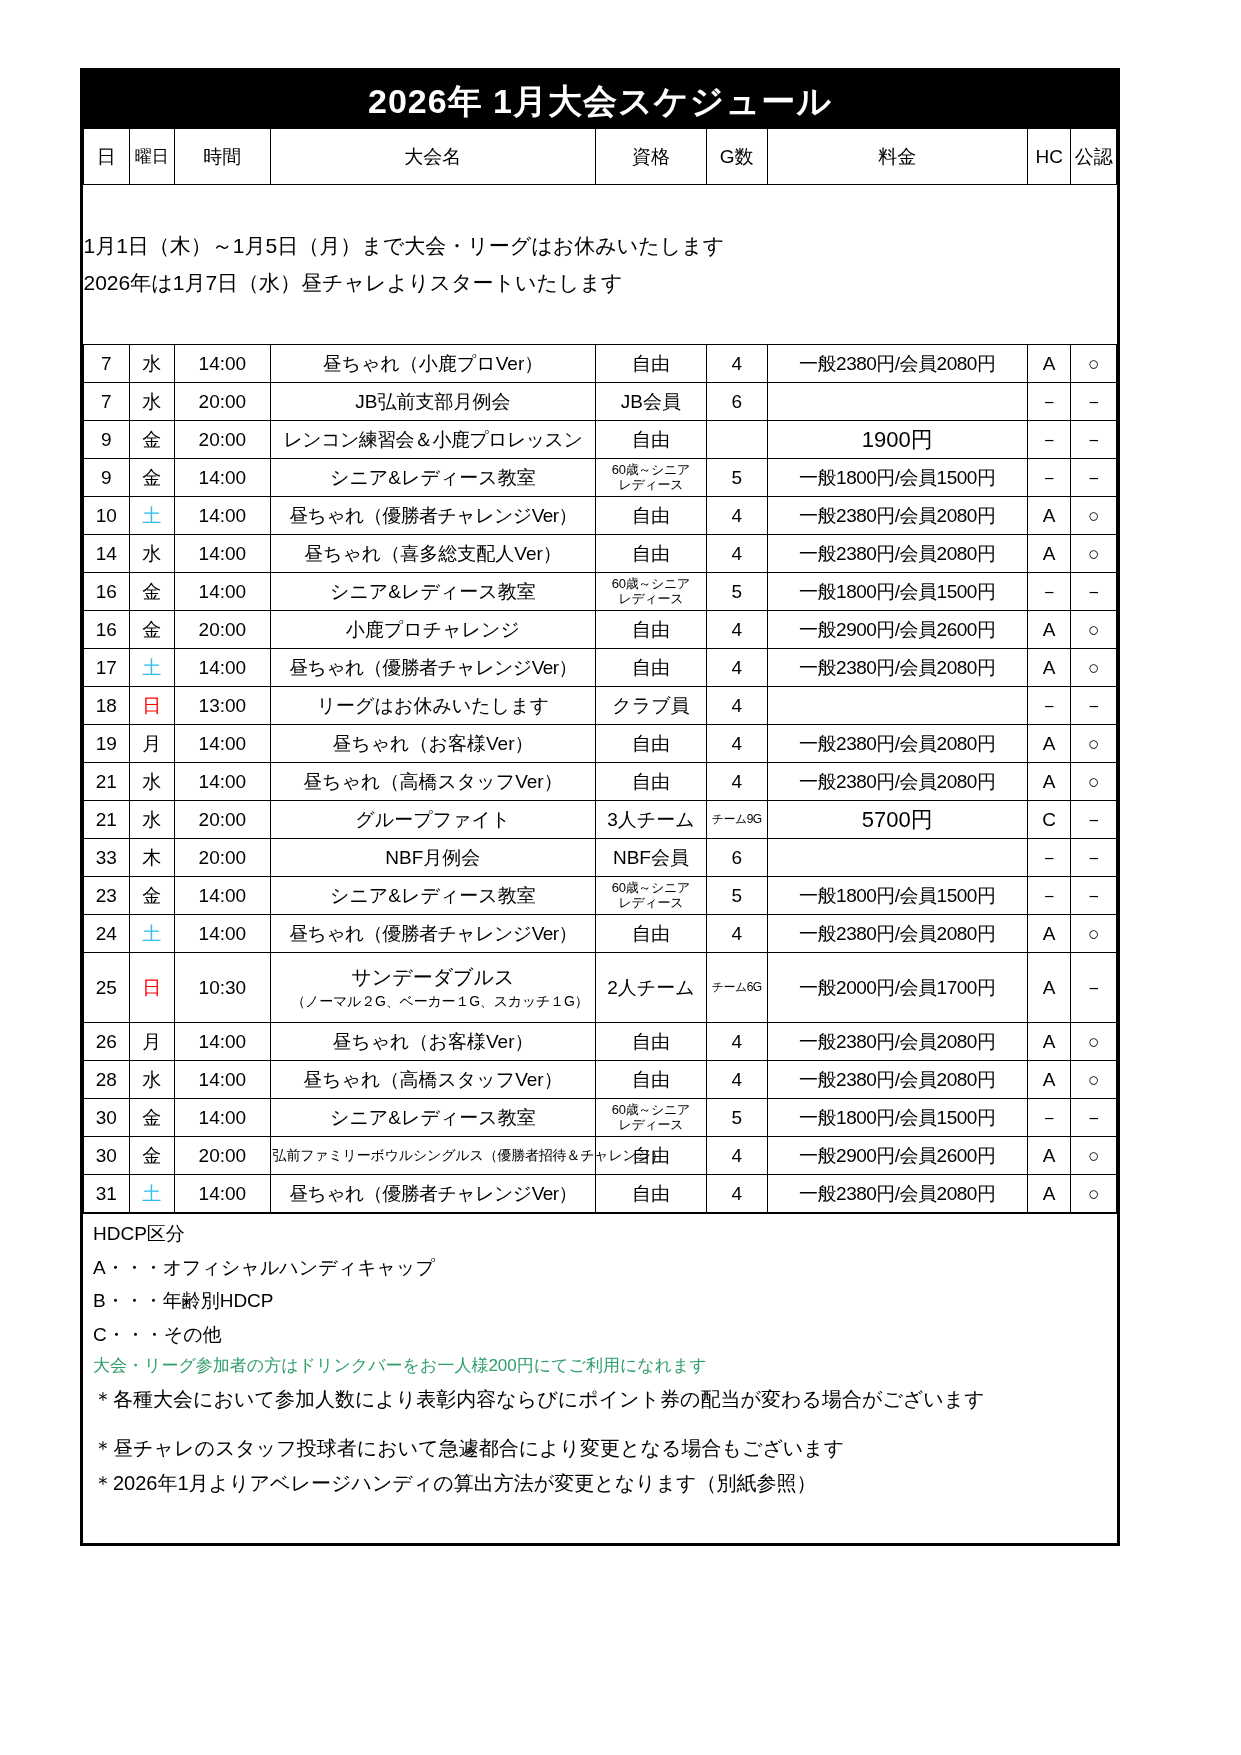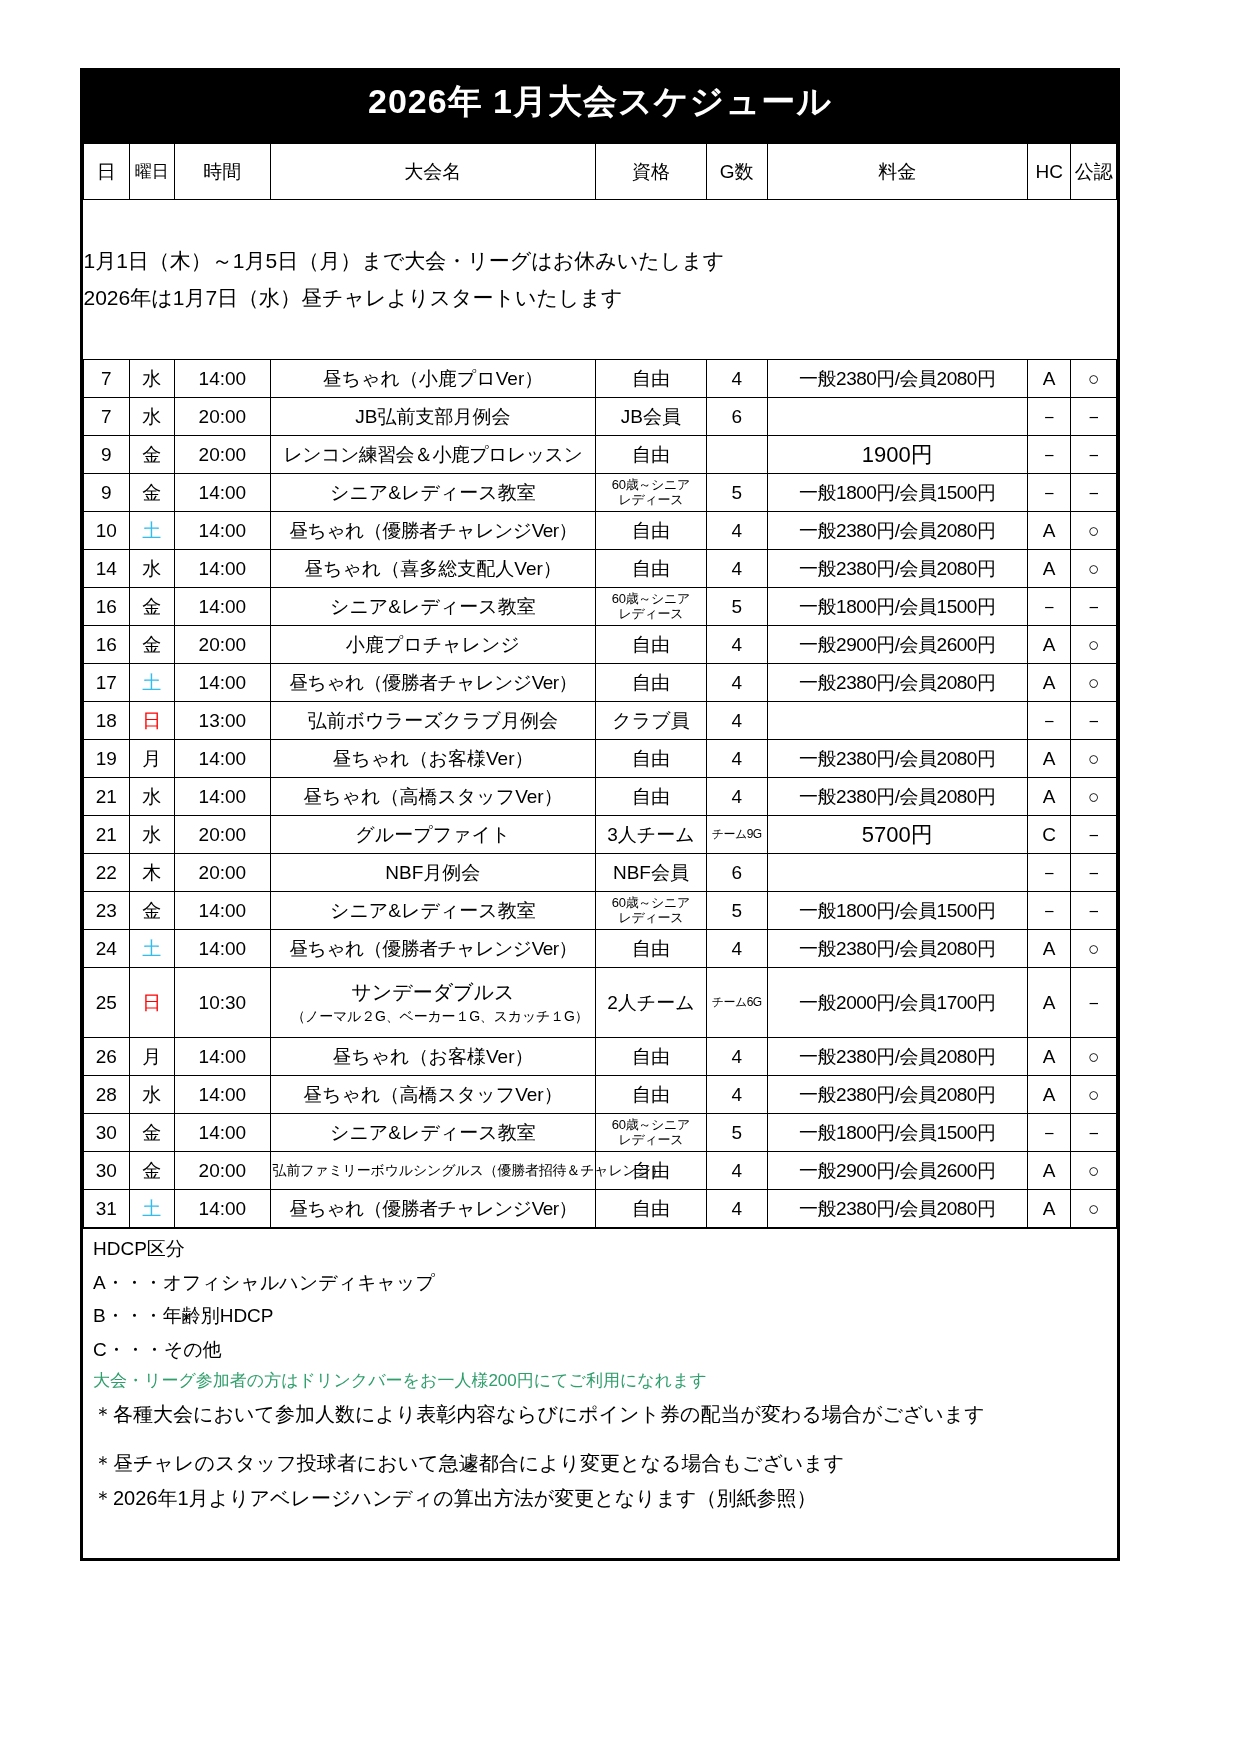--- a/index.html
+++ b/index.html
@@ -29,21 +29,21 @@
   }
   
   .title-bar {
     background: #000000;
     color: #ffffff;
     text-align: center;
     font-size: 34px;
     font-weight: bold;
     letter-spacing: 1px;
     line-height: 60px;
-    height: 75px;
+    height: 60px;
     box-sizing: border-box;
     border: 3px solid #000;
     border-bottom: none;
     width: 1040px;
   }
   
   table.sched {
     border-collapse: collapse;
     width: 100%;
     table-layout: fixed;
@@ -264,21 +264,21 @@
             <td class="qual">自由</td>
             <td class="games">4</td>
             <td class="fee">一般2380円/会員2080円</td>
             <td class="hc">A</td>
             <td class="off">○</td>
           </tr>
           <tr class="datarow">
             <td>18</td>
             <td class="sun">日</td>
             <td>13:00</td>
-            <td class="name">弘前ボウラーズクラブ月例会</td>
+            <td class="name">リーグはお休みいたします</td>
             <td class="qual">クラブ員</td>
             <td class="games">4</td>
             <td class="fee"></td>
             <td class="hc">－</td>
             <td class="off">－</td>
           </tr>
           <tr class="datarow">
             <td>19</td>
             <td>月</td>
             <td>14:00</td>
@@ -305,21 +305,21 @@
             <td>水</td>
             <td>20:00</td>
             <td class="name">グループファイト</td>
             <td class="qual">3人チーム</td>
             <td class="games small">チーム9G</td>
             <td class="fee big">5700円</td>
             <td class="hc">C</td>
             <td class="off">－</td>
           </tr>
           <tr class="datarow">
-            <td>22</td>
+            <td>33</td>
             <td>木</td>
             <td>20:00</td>
             <td class="name">NBF月例会</td>
             <td class="qual">NBF会員</td>
             <td class="games">6</td>
             <td class="fee"></td>
             <td class="hc">－</td>
             <td class="off">－</td>
           </tr>
           <tr class="datarow">

